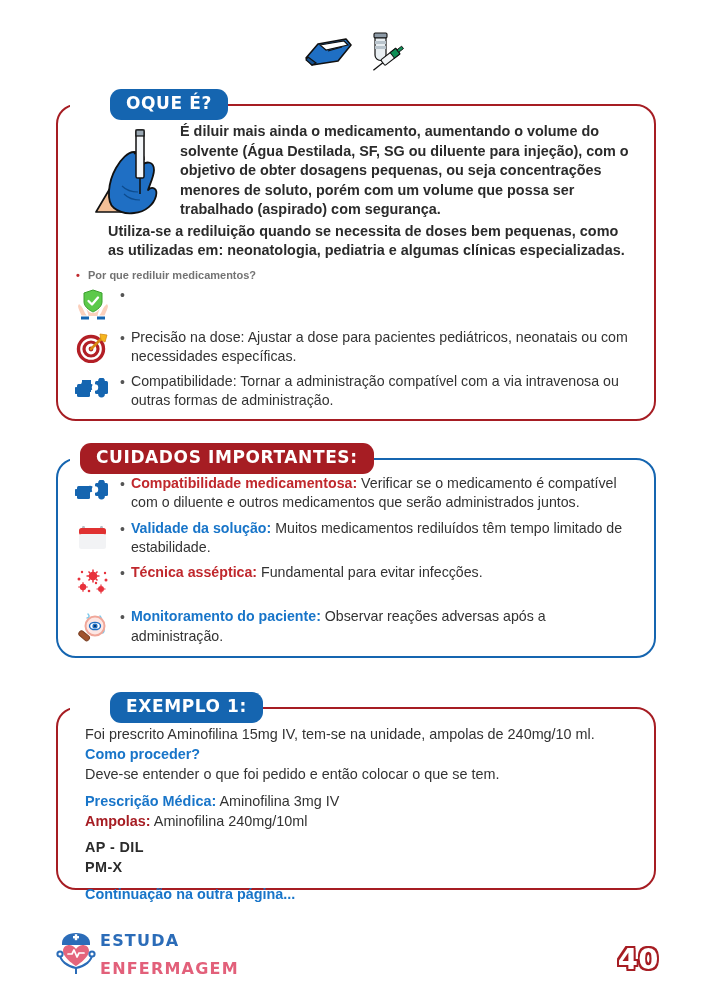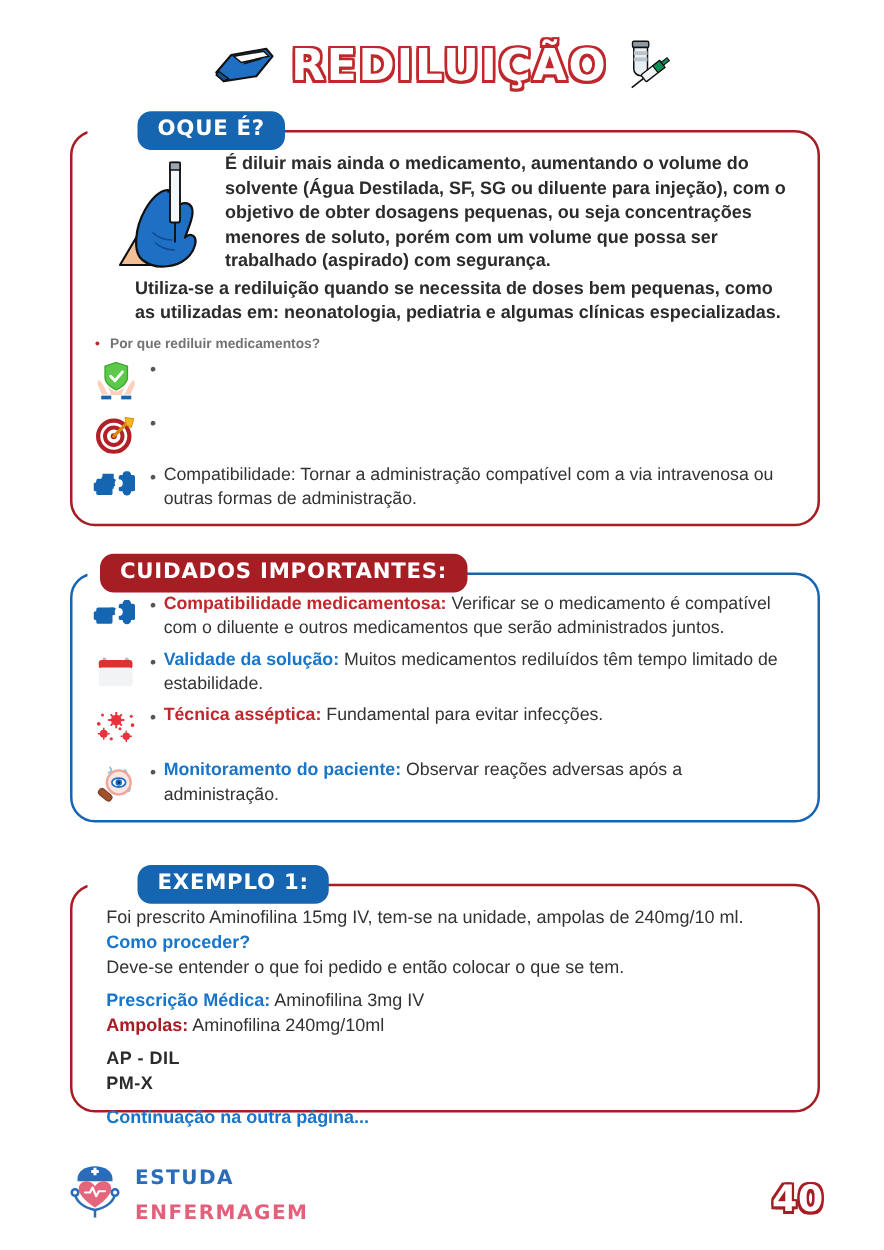--- a/index.html
+++ b/index.html
@@ -194,21 +194,21 @@
   }
   .ex-gap { height: 7px; }
 
   
   .footer-logo {
     position: absolute;
     left: 52px;
     top: 930px;
     display: flex;
     align-items: center;
-    gap: 8px;
+    gap: 0;
   }
   .logo-text { line-height: 1.0; }
   .logo-line1 {
     font-family: "DejaVu Sans", sans-serif;
     font-size: 16px;
     font-weight: bold;
     letter-spacing: 1.2px;
     color: #2b6cb8;
   }
   .logo-line2 {
@@ -239,21 +239,20 @@
 
 <div class="page-header">
   <span>
     <svg width="52" height="34" viewBox="0 0 52 34">
       <path d="M4 24 L16 10 L44 5 L49 11 L36 27 L10 31 Z" fill="#1f6fc4" stroke="#111" stroke-width="1.6" stroke-linejoin="round"></path>
       <path d="M18 11 L42 7 L46 11 L24 16 Z" fill="#ffffff" stroke="#111" stroke-width="1.2"></path>
       <path d="M6 23 L14 29 L10 31 L4 26 Z" fill="#14508f" stroke="#111" stroke-width="1.2"></path>
       <path d="M26 17 L40 13" stroke="#111" stroke-width="1.1" fill="none"></path>
     </svg>
   </span>
-  <span class="header-title">REDILUIÇÃO</span>
   <span>
     <svg width="40" height="44" viewBox="0 0 40 44">
       <rect x="8" y="4" width="13" height="5" rx="1.2" fill="#8d9aa6" stroke="#111" stroke-width="1.1"></rect>
       <path d="M9 9 h11 v17 a5.5 5.5 0 0 1 -5.5 5.5 h0 A5.5 5.5 0 0 1 9 26 Z" fill="#e8eef2" stroke="#111" stroke-width="1.2"></path>
       <rect x="9" y="12" width="11" height="3" fill="#b9c4cc"></rect>
       <rect x="9" y="17" width="11" height="3" fill="#b9c4cc"></rect>
       <g transform="rotate(-38 26 26)">
         <rect x="14" y="23" width="19" height="7" rx="1" fill="#f2f5f7" stroke="#111" stroke-width="1.1"></rect>
         <rect x="26" y="23" width="7" height="7" fill="#0e8f56" stroke="#111" stroke-width="1"></rect>
         <rect x="33" y="25" width="6" height="3" fill="#0e8f56" stroke="#111" stroke-width="0.9"></rect>
@@ -310,20 +309,21 @@
       <span class="icon-slot">
         <svg width="34" height="32" viewBox="0 0 34 32">
           <circle cx="15" cy="18" r="12.5" fill="#ffffff" stroke="#b31f26" stroke-width="3.4"></circle>
           <circle cx="15" cy="18" r="7" fill="#ffffff" stroke="#b31f26" stroke-width="3.2"></circle>
           <circle cx="15" cy="18" r="2.4" fill="#b31f26"></circle>
           <path d="M15 18 L27 6" stroke="#d68a12" stroke-width="2.6" stroke-linecap="round"></path>
           <path d="M24 3 L31 4 L29 11 L25 9 Z" fill="#f5b61e" stroke="#d68a12" stroke-width="0.8"></path>
         </svg>
       </span>
       <span class="row-bullet">•</span>
+      <span class="row-text">Precisão na dose: Ajustar a dose para pacientes pediátricos, neonatais ou com necessidades específicas.</span>
     </div>
 
     <div class="icon-row">
       <span class="icon-slot">
         <svg width="36" height="26" viewBox="0 0 36 26">
           <path d="M2 8 h5 a3 3 0 0 1 0 -4 a3 3 0 0 1 0 -0 h0 V2 h9 v6 a3 3 0 0 1 4 0 a3 3 0 0 1 -4 0 v6 H7 v-2 a3 3 0 0 0 -5 0 z" fill="#1565b0"></path>
           <rect x="2" y="6" width="13" height="13" rx="1.5" fill="#1565b0"></rect>
           <circle cx="2" cy="12.5" r="3.6" fill="#1565b0"></circle>
           <circle cx="15" cy="9" r="3.2" fill="#1565b0"></circle>
           <rect x="20" y="3" width="13" height="13" rx="1.5" fill="#1565b0"></rect>

